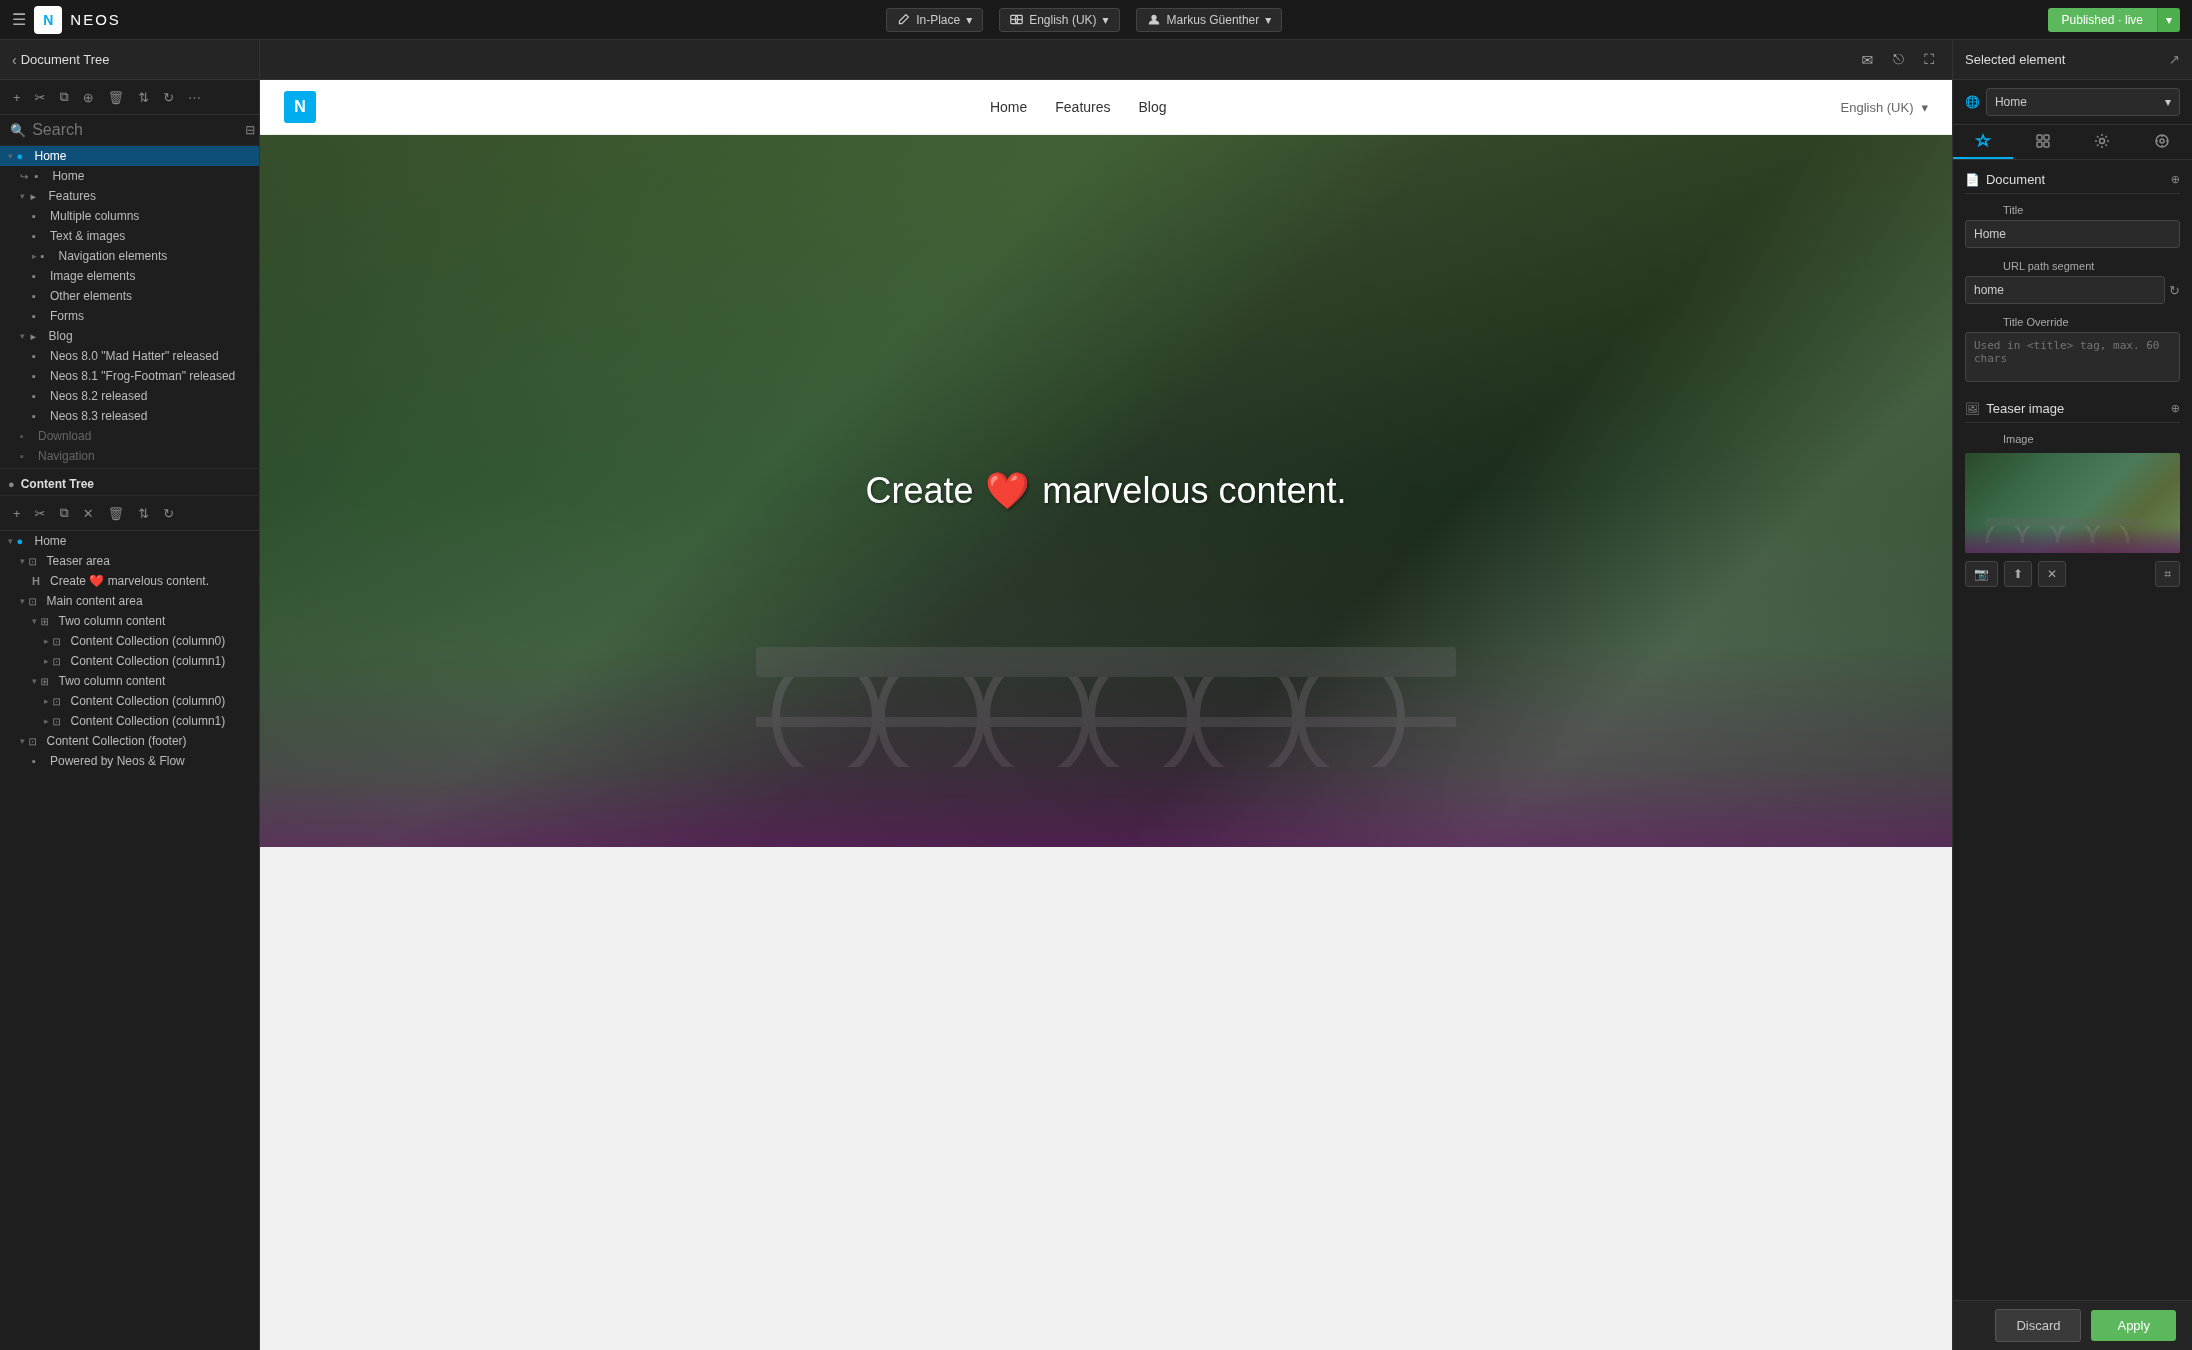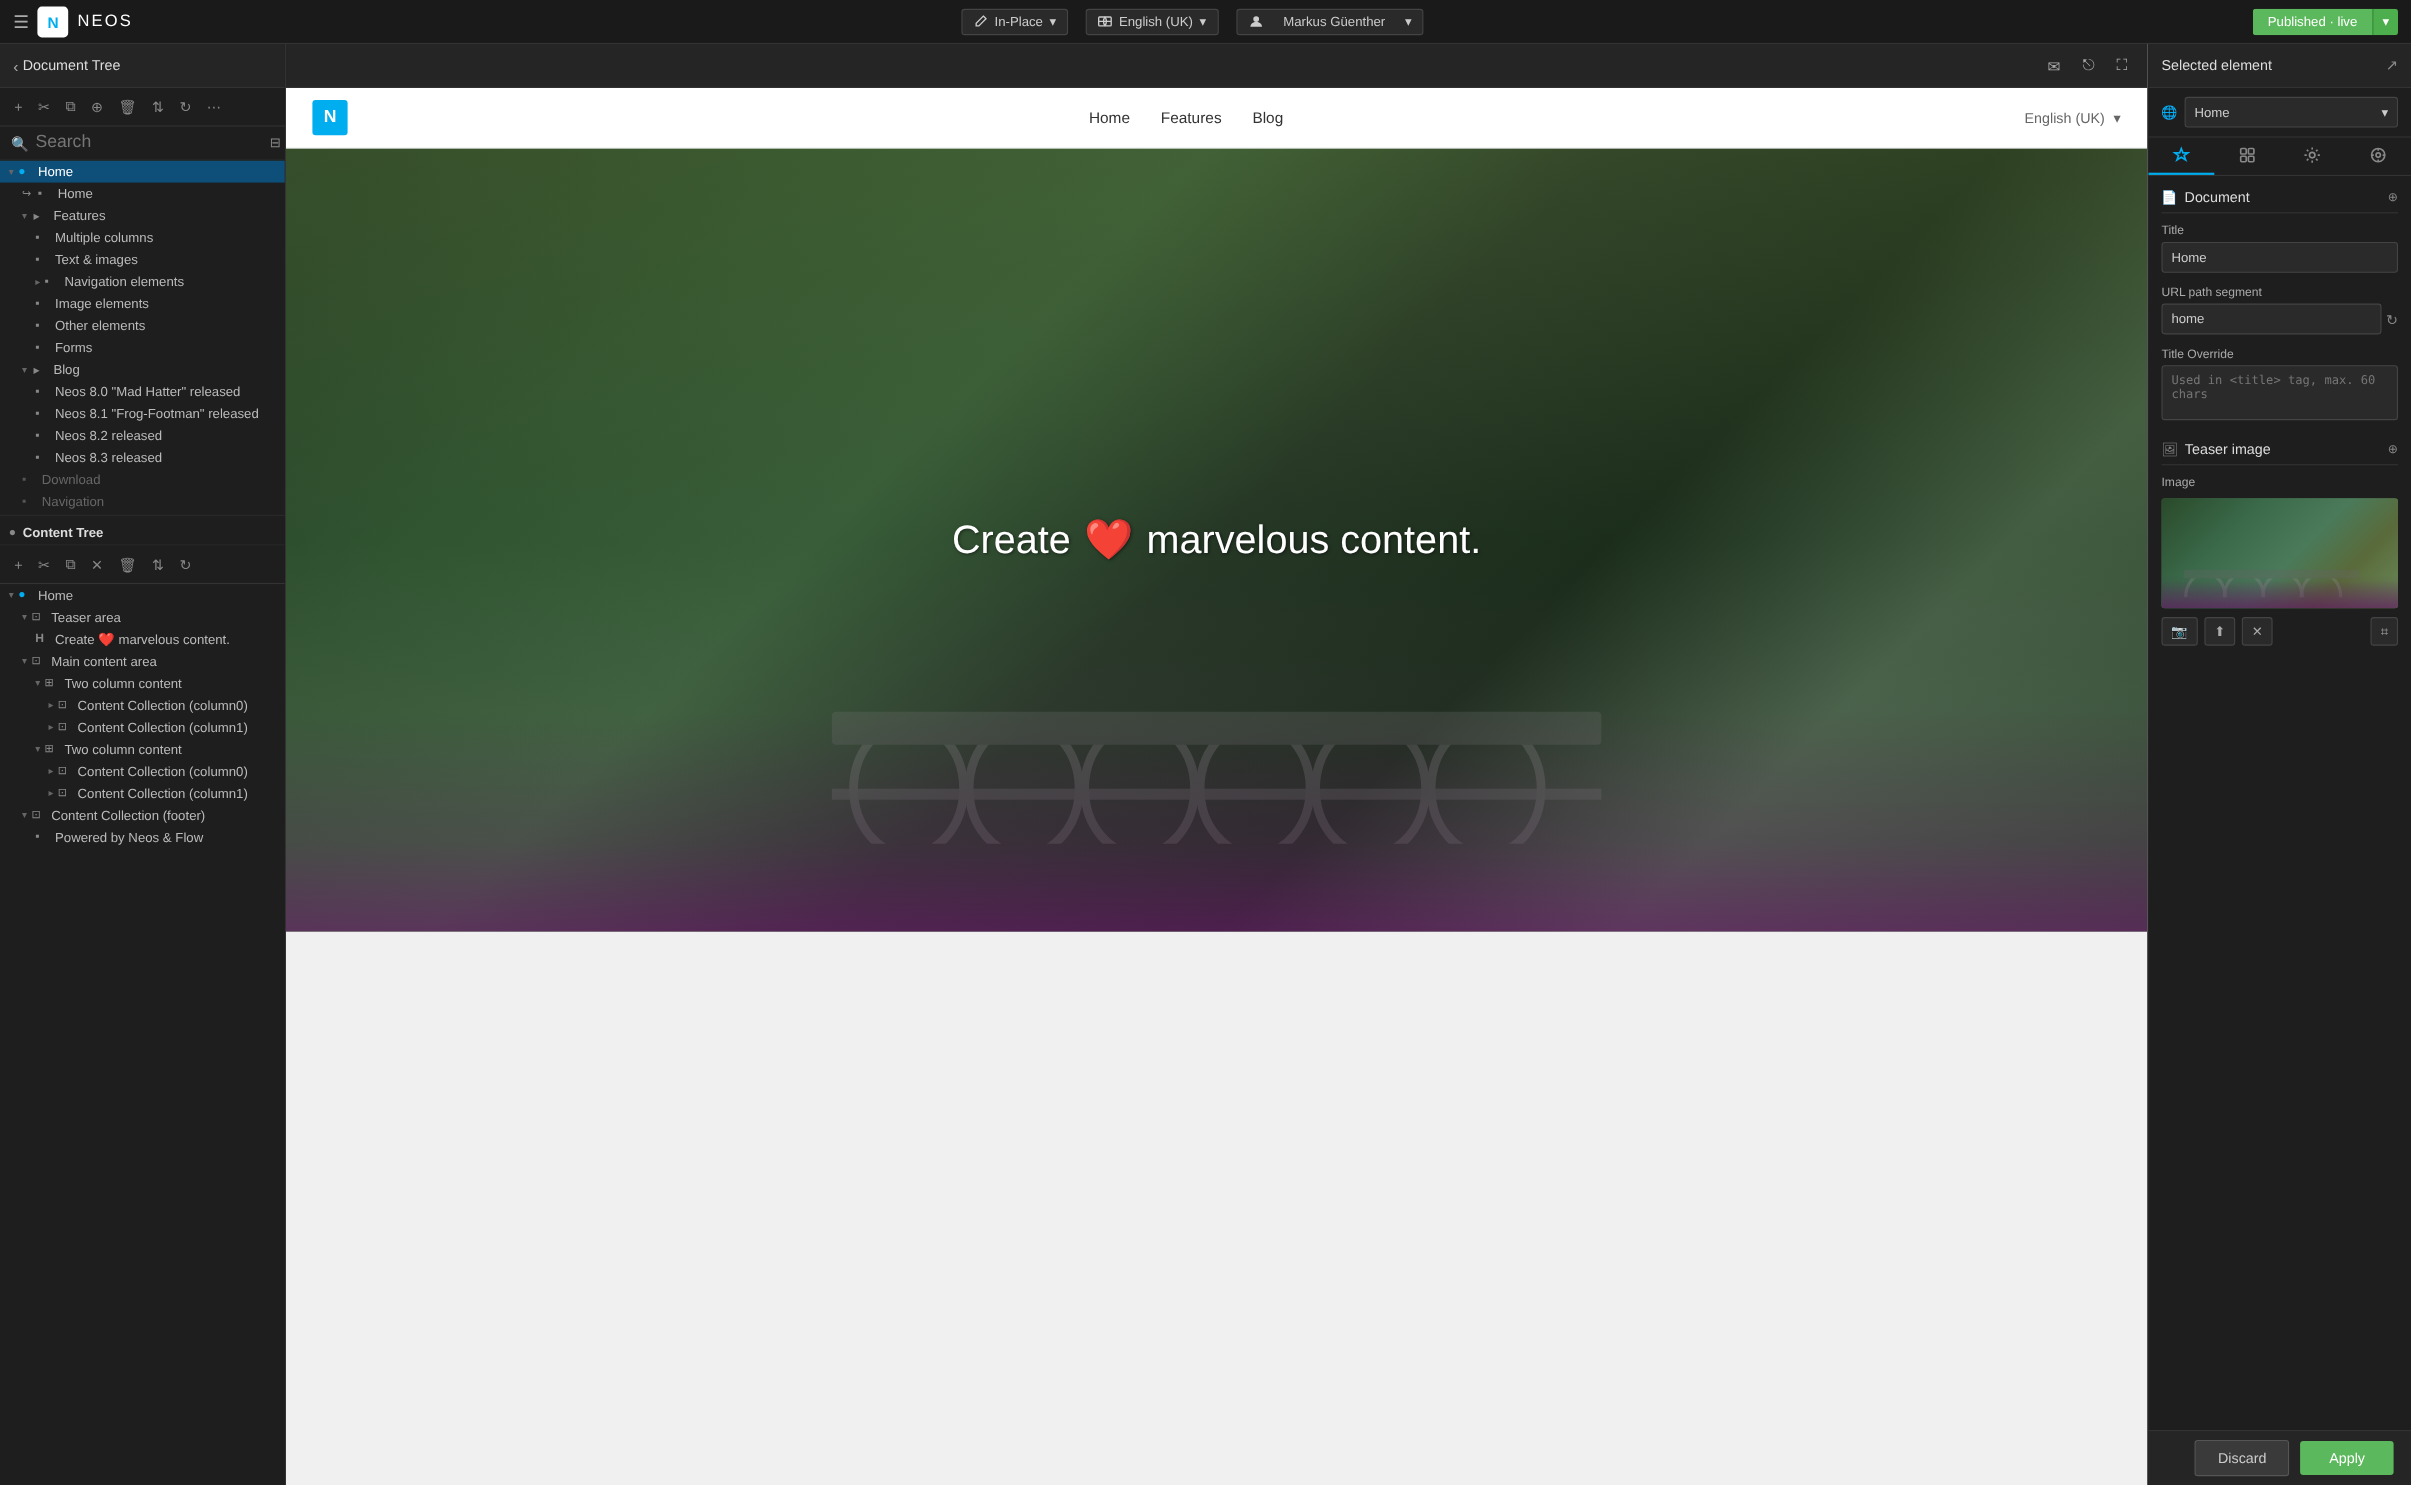--- a/index.html
+++ b/index.html
@@ -8,21 +8,21 @@
     
     .topbar { height: 40px; background: #1a1a1a; display: flex; align-items: center; padding: 0 12px; gap: 8px; border-bottom: 1px solid #333; flex-shrink: 0; }
     .topbar-left { display: flex; align-items: center; gap: 8px; }
     .hamburger-btn { color: #aaa; font-size: 16px; cursor: pointer; background: none; border: none; }
     .neos-logo { width: 28px; height: 28px; background: #fff; border-radius: 4px; display: flex; align-items: center; justify-content: center; font-weight: 900; font-size: 14px; color: #00adee; }
     .neos-brand { color: #fff; font-size: 15px; font-weight: 300; letter-spacing: 2px; }
     .topbar-center { flex: 1; display: flex; align-items: center; justify-content: center; gap: 16px; }
     .topbar-pill { display: flex; align-items: center; gap: 6px; background: #2a2a2a; border: 1px solid #444; border-radius: 3px; padding: 4px 10px; cursor: pointer; color: #ccc; font-size: 12px; }
     .topbar-pill svg { width: 13px; height: 13px; }
     .topbar-right { display: flex; align-items: center; gap: 10px; }
-    .user-pill { display: flex; align-items: center; gap: 18px; background: #2a2a2a; border: 1px solid #444; border-radius: 3px; padding: 4px 10px; cursor: pointer; color: #ccc; font-size: 12px; }
+    .user-pill { display: flex; align-items: center; gap: 6px; background: #2a2a2a; border: 1px solid #444; border-radius: 3px; padding: 4px 10px; cursor: pointer; color: #ccc; font-size: 12px; }
     .published-btn { display: flex; align-items: center; gap: 0; border-radius: 3px; overflow: hidden; }
     .published-main { background: #5cb85c; color: #fff; padding: 5px 14px; font-size: 12px; font-weight: 500; cursor: pointer; border: none; }
     .published-arrow { background: #4cae4c; color: #fff; padding: 5px 8px; font-size: 12px; cursor: pointer; border: none; border-left: 1px solid #3d9a3d; }
 
     
     .main { flex: 1; display: flex; overflow: hidden; }
 
     
     .left-panel { width: 260px; background: #1e1e1e; border-right: 1px solid #333; display: flex; flex-direction: column; flex-shrink: 0; overflow: hidden; }
 
@@ -75,21 +75,21 @@
     .right-tabs { display: flex; border-bottom: 1px solid #333; }
     .right-tab { flex: 1; padding: 8px; display: flex; align-items: center; justify-content: center; cursor: pointer; border-bottom: 2px solid transparent; color: #888; }
     .right-tab.active { border-bottom-color: #00adee; color: #00adee; }
     .right-tab svg { width: 16px; height: 16px; }
     .right-content { flex: 1; overflow-y: auto; padding: 12px; }
     .prop-section { margin-bottom: 16px; }
     .prop-section-header { display: flex; align-items: center; gap: 6px; margin-bottom: 10px; padding-bottom: 6px; border-bottom: 1px solid #333; }
     .prop-section-icon { color: #888; font-size: 12px; }
     .prop-section-title { color: #ddd; font-size: 13px; font-weight: 500; flex: 1; }
     .prop-section-expand { color: #888; font-size: 11px; }
-    .prop-label { color: #aaa; font-size: 11px; margin-bottom: 4px; }
+    .prop-label { color: #aaa; font-size: 11px; margin-bottom: 4px; margin-left: 38px; }
     .prop-input { width: 100%; background: #2a2a2a; border: 1px solid #444; border-radius: 3px; padding: 6px 8px; color: #ccc; font-size: 12px; outline: none; }
     .prop-textarea { width: 100%; background: #2a2a2a; border: 1px solid #444; border-radius: 3px; padding: 6px 8px; color: #666; font-size: 11px; outline: none; min-height: 50px; resize: none; }
     .prop-field { margin-bottom: 12px; }
     .dropdown-select { width: 100%; background: #2a2a2a; border: 1px solid #444; border-radius: 3px; padding: 6px 8px; color: #ccc; font-size: 12px; display: flex; align-items: center; justify-content: space-between; cursor: pointer; }
     .input-with-btn { display: flex; gap: 4px; align-items: center; }
     .input-refresh { background: none; border: none; color: #888; cursor: pointer; font-size: 13px; }
 
     
     .teaser-section { margin-bottom: 12px; }
     .teaser-image-preview { width: 100%; height: 100px; background: linear-gradient(135deg, #3a5a3a 0%, #4a7a5a 50%, #5a6a3a 100%); border-radius: 3px; margin: 8px 0; position: relative; overflow: hidden; }

